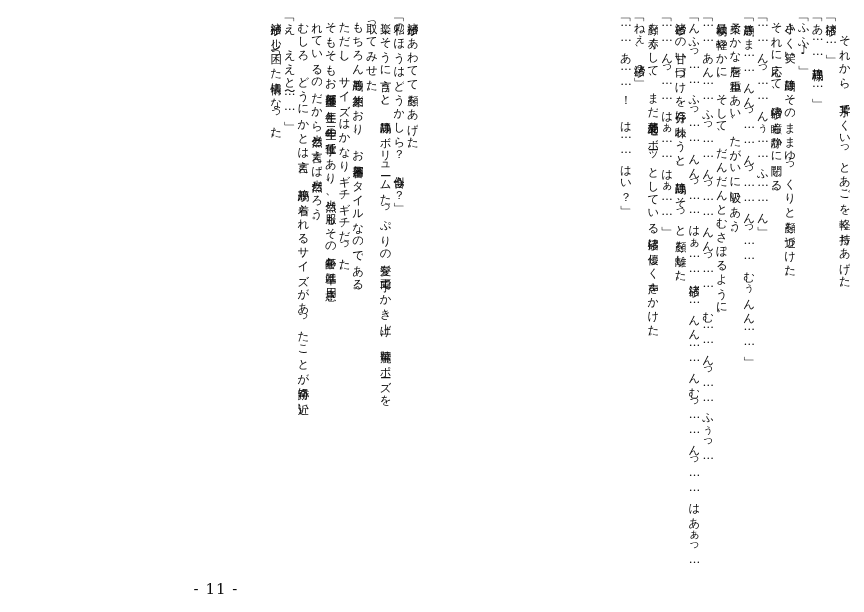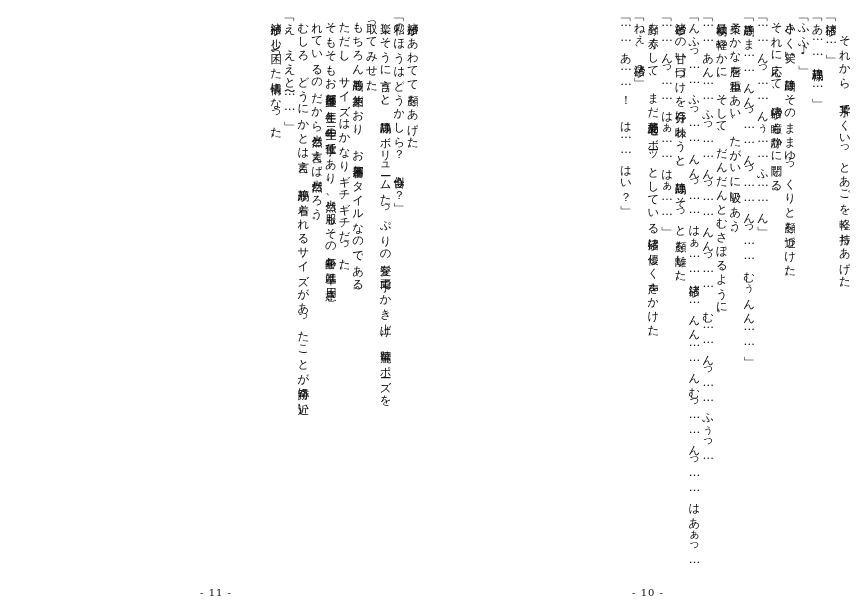--- a/index.html
+++ b/index.html
@@ -53,21 +53,21 @@
   }
   .vline.indent {
     padding-top: 13px;
   }
   .folio {
     position: absolute;
     bottom: 14px;
     left: 0;
     width: 432px;
     text-align: center;
-    font-size: 10px;
+    font-size: 15px;
     font-family: "DejaVu Serif", "Liberation Serif", serif;
     color: #0a0a0a;
     letter-spacing: 1px;
   }
   
   .page-left  { order: 1; }
   .page-right { order: 2; }
 </style>
 </head>
 <body>
@@ -104,16 +104,15 @@
       <div class="vline">柔らかな唇を重ねあい、たがいに吸いあう。</div>
       <div class="vline">最初は軽やかに。そして、だんだんとむさぼるように。</div>
       <div class="vline">「……あん……ふっ……んっ……んんっ……　む……んっ……ふぅっ…</div>
       <div class="vline">「んふっ……ふっ……んんっ……はぁ……渚砂……んん……んむっ……んっ……はあぁっ…</div>
       <div class="vline">渚砂との甘い口づけを存分に味わうと、静馬はそっと顔を離した。</div>
       <div class="vline">「……んっ……はぁ……はぁ……」</div>
       <div class="vline">顔を赤くして、まだ夢見心地でボーッとしている渚砂に優しく声をかけた。</div>
       <div class="vline">「ねぇ、渚砂？」</div>
       <div class="vline">「……あ……！　は……はい？」</div>
     </div>
-    <div class="folio">- 10 -</div>
   </div>
 
 </div>
 
 </body></html>

